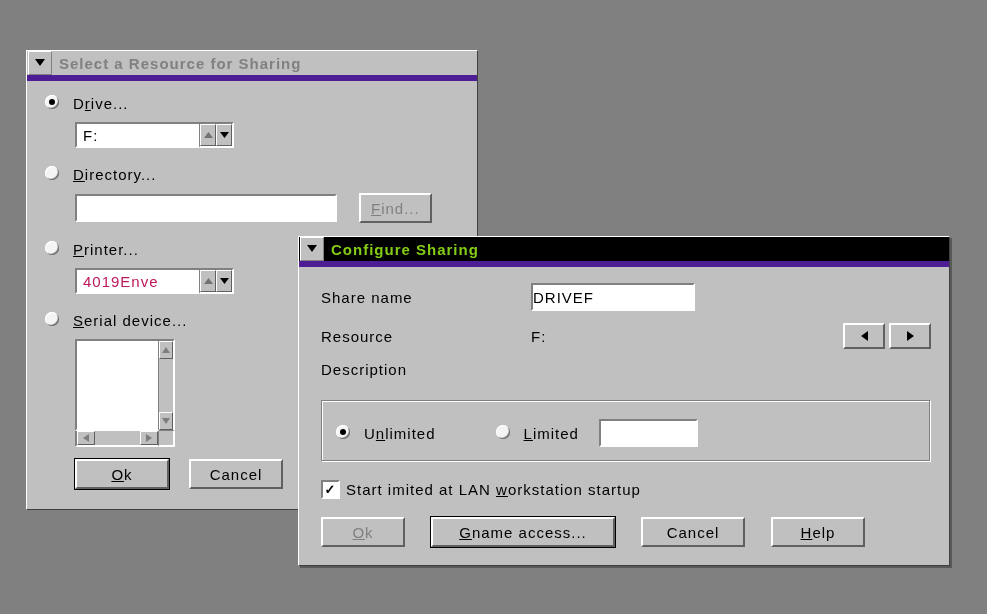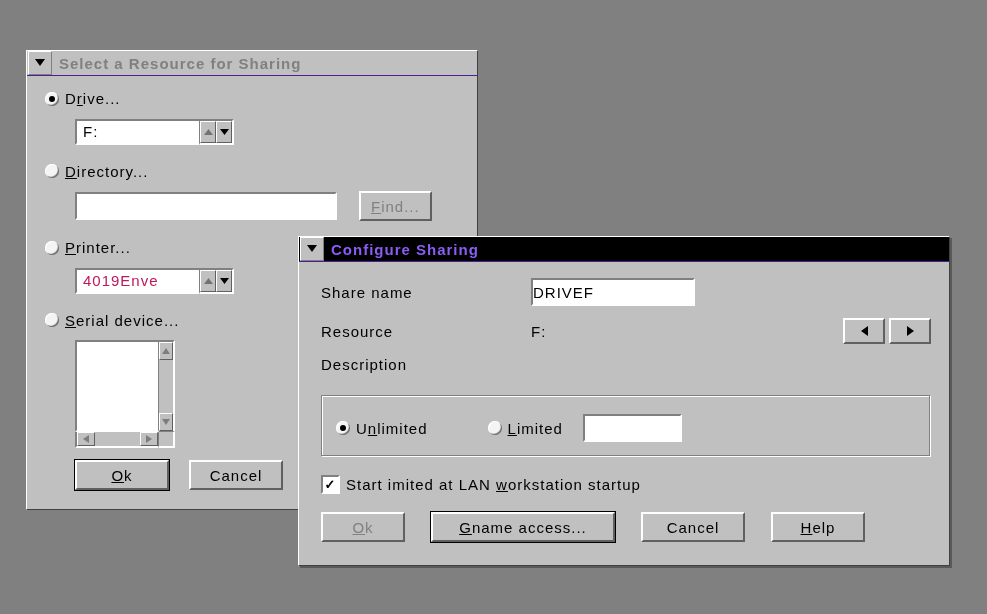--- a/index.html
+++ b/index.html
@@ -24,29 +24,29 @@
     border-bottom: 1px solid #404040;
     border-right:  1px solid #404040;
   }
   .window.active { box-shadow: 2px 2px 0 rgba(0,0,0,0.3); }
 
   .titlebar {
     display: flex;
     align-items: center;
     height: 24px;
     background: #c0c0c0;
-    border-bottom: 1px solid #4c1d95;
+    border-bottom: 6px solid #4c1d95;
   }
   .window.active .titlebar { background: #000000; }
   .title-text {
     padding-left: 6px;
     color: #808080;
     font-weight: bold;
   }
-  .window.active .title-text { color: #8b5cf6; }
+  .window.active .title-text { color: #84cc16; }
 
   .sysmenu {
     width: 22px;
     height: 22px;
     margin: 1px;
     background: #c0c0c0;
     border-top:    1px solid #ffffff;
     border-left:   1px solid #ffffff;
     border-bottom: 1px solid #808080;
     border-right:  1px solid #808080;
@@ -119,22 +119,21 @@
     border-left:   1px solid #ffffff;
     border-bottom: 1px solid #606060;
     border-right:  1px solid #606060;
     display:flex;align-items:center;justify-content:center;
   }
   .combobox .arrow.disabled svg { opacity:0.4; }
 
   
   .radio {
     display:inline-flex;
-    align-items:center;
-    gap:6px;
+    gap:14px;
   }
   .radio .bullet {
     display:inline-block;
     width:14px;height:14px;
     border-radius:50%;
     background: radial-gradient(circle at 35% 35%,#f4f4f4 0 55%,#a0a0a0 70%,#606060 100%);
     box-shadow: inset 1px 1px 0 #fff, inset -1px -1px 0 #707070;
     position:relative;
   }
   .radio.selected .bullet::after{

